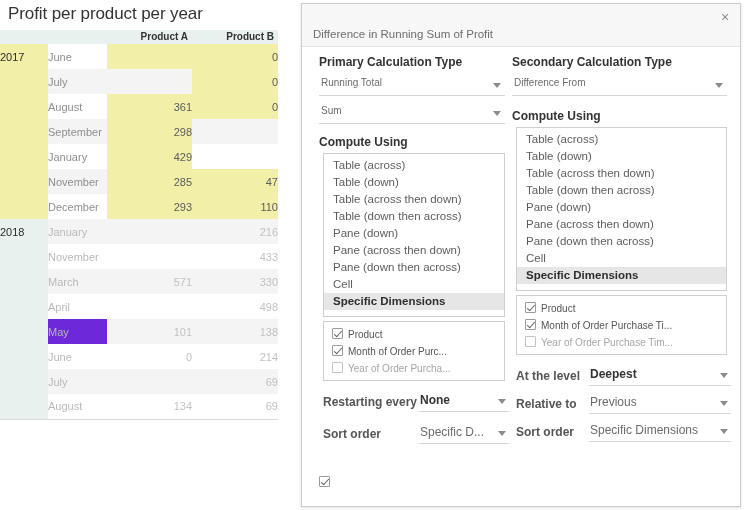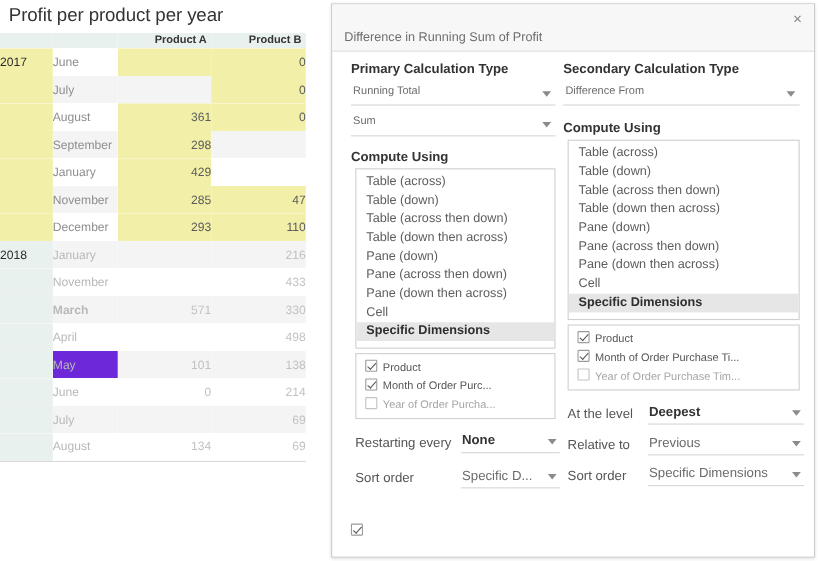--- a/index.html
+++ b/index.html
@@ -240,20 +240,21 @@
   .fieldrow {
     position: relative;
     height: 24px;
   }
   .fieldrow .flabel {
     position: absolute;
     left: 0; top: 4px;
     font-size: 12px;
     color: #555555;
     white-space: nowrap;
+    font-weight: bold;
   }
   .fieldrow .fcombo {
     position: absolute;
     top: 0;
     height: 21px;
     border-bottom: 1px solid #d6d6d6;
     cursor: pointer;
   }
   .fieldrow .fcombo .cv {
     position: absolute;
@@ -360,21 +361,21 @@
             <td class="valcell vb" style="background: rgb(244, 244, 244);">216</td>
           </tr>
           <tr class="drow faded">
             <td class="yearcell y2018"></td>
             <td class="monthcell" style="background: rgb(255, 255, 255);">November</td>
             <td class="valcell va" style="background: rgb(255, 255, 255);"></td>
             <td class="valcell vb" style="background: rgb(255, 255, 255);">433</td>
           </tr>
           <tr class="drow faded">
             <td class="yearcell y2018"></td>
-            <td class="monthcell" style="background: rgb(244, 244, 244); font-weight: bold;">March</td>
+            <td class="monthcell" style="background: rgb(244, 244, 244);">March</td>
             <td class="valcell va" style="background: rgb(244, 244, 244);">571</td>
             <td class="valcell vb" style="background: rgb(244, 244, 244);">330</td>
           </tr>
           <tr class="drow faded">
             <td class="yearcell y2018"></td>
             <td class="monthcell" style="background: rgb(255, 255, 255);">April</td>
             <td class="valcell va" style="background: rgb(255, 255, 255);"></td>
             <td class="valcell vb" style="background: rgb(255, 255, 255);">498</td>
           </tr>
           <tr class="drow faded">

